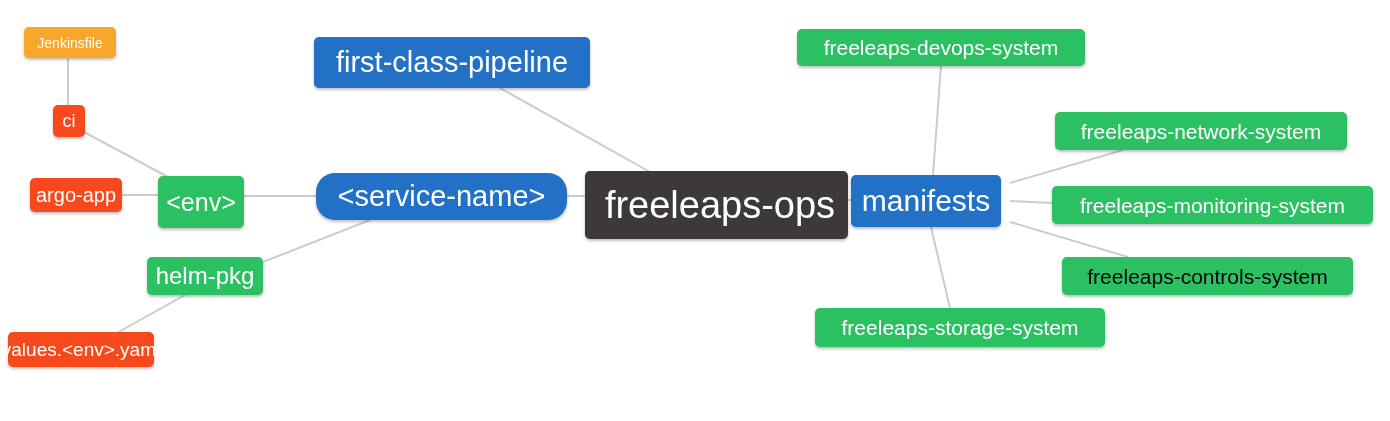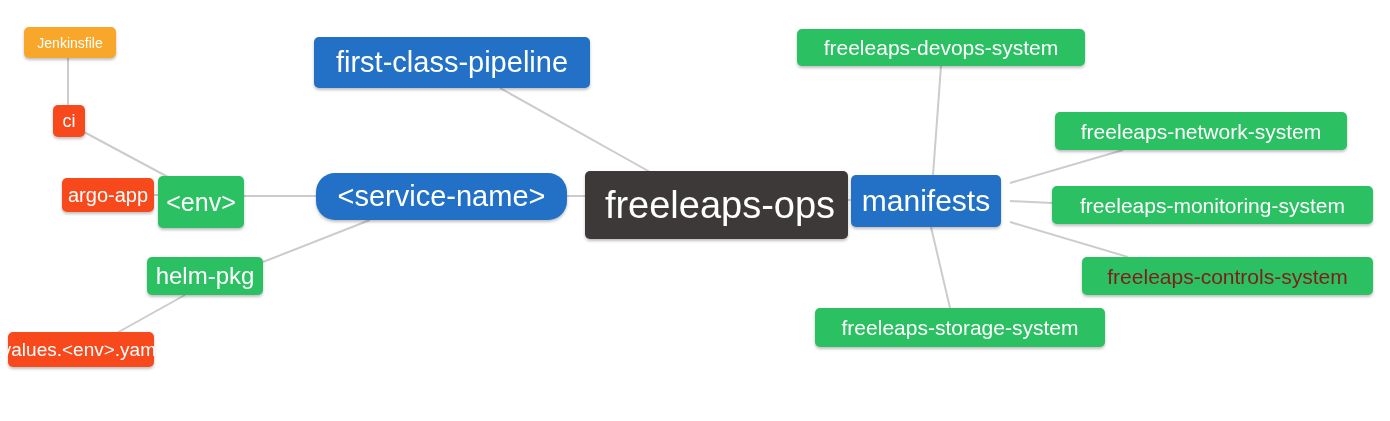--- a/index.html
+++ b/index.html
@@ -53,27 +53,27 @@
       <line x1="848" y1="200" x2="852" y2="200" stroke="#cccccc" stroke-width="2"></line>
       <line x1="933" y1="175" x2="941" y2="66" stroke="#cccccc" stroke-width="2"></line>
       <line x1="1010" y1="183" x2="1123" y2="150" stroke="#cccccc" stroke-width="2"></line>
       <line x1="1010" y1="201" x2="1052" y2="203" stroke="#cccccc" stroke-width="2"></line>
       <line x1="1010" y1="222" x2="1128" y2="257" stroke="#cccccc" stroke-width="2"></line>
       <line x1="931" y1="227" x2="950" y2="308" stroke="#cccccc" stroke-width="2"></line>
     </svg>
   <div id="node-layer">
       <div class="node" style="left: 24px; top: 27px; width: 92px; height: 31px; font-size: 14px; background: rgb(249, 167, 43); color: rgb(255, 255, 255);">Jenkinsfile</div>
       <div class="node" style="left: 53px; top: 105px; width: 32px; height: 32px; font-size: 18px; background: rgb(248, 73, 28); color: rgb(255, 255, 255);">ci</div>
-      <div class="node" style="left: 30px; top: 178px; width: 92px; height: 34px; font-size: 20px; background: rgb(248, 73, 28); color: rgb(255, 255, 255); margin-left: 32px;">argo-app</div>
+      <div class="node" style="left: 30px; top: 178px; width: 92px; height: 34px; font-size: 20px; background: rgb(248, 73, 28); color: rgb(255, 255, 255);">argo-app</div>
       <div class="node" style="left: 158px; top: 176px; width: 86px; height: 52px; font-size: 25px; background: rgb(43, 192, 98); color: rgb(255, 255, 255);">&lt;env&gt;</div>
       <div class="node" style="left: 147px; top: 257px; width: 116px; height: 38px; font-size: 24px; background: rgb(43, 192, 98); color: rgb(255, 255, 255);">helm-pkg</div>
       <div class="node" style="left: 8px; top: 332px; width: 146px; height: 35px; font-size: 19px; background: rgb(248, 73, 28); color: rgb(255, 255, 255);">values.&lt;env&gt;.yaml</div>
       <div class="node" style="left: 314px; top: 37px; width: 276px; height: 51px; font-size: 29px; background: rgb(34, 113, 199); color: rgb(255, 255, 255);">first-class-pipeline</div>
       <div class="node" style="left: 316px; top: 173px; width: 251px; height: 47px; font-size: 29px; background: rgb(34, 113, 199); color: rgb(255, 255, 255); border-radius: 19px;">&lt;service-name&gt;</div>
       <div class="node" style="left: 585px; top: 171px; width: 263px; height: 68px; font-size: 38px; background: rgb(60, 57, 56); color: rgb(255, 255, 255); padding-left: 7px;">freeleaps-ops</div>
       <div class="node" style="left: 851px; top: 175px; width: 150px; height: 52px; font-size: 30px; background: rgb(34, 113, 199); color: rgb(255, 255, 255);">manifests</div>
       <div class="node" style="left: 797px; top: 29px; width: 288px; height: 37px; font-size: 21px; background: rgb(43, 192, 98); color: rgb(255, 255, 255);">freeleaps-devops-system</div>
       <div class="node" style="left: 1055px; top: 112px; width: 292px; height: 38px; font-size: 21px; background: rgb(43, 192, 98); color: rgb(255, 255, 255);">freeleaps-network-system</div>
       <div class="node" style="left: 1052px; top: 186px; width: 321px; height: 38px; font-size: 21px; background: rgb(43, 192, 98); color: rgb(255, 255, 255); text-align: center;">freeleaps-monitoring-system</div>
-      <div class="node" style="left: 1062px; top: 257px; width: 291px; height: 38px; font-size: 21px; background: rgb(43, 192, 98); color: #7f1d1d; margin-left: 20px;">freeleaps-controls-system</div>
+      <div class="node" style="left: 1062px; top: 257px; width: 291px; height: 38px; font-size: 21px; background: rgb(43, 192, 98); color: #000000;">freeleaps-controls-system</div>
       <div class="node" style="left: 815px; top: 308px; width: 290px; height: 39px; font-size: 21px; background: rgb(43, 192, 98); color: rgb(255, 255, 255);">freeleaps-storage-system</div>
     </div>
 </div>
 
 </body></html>

